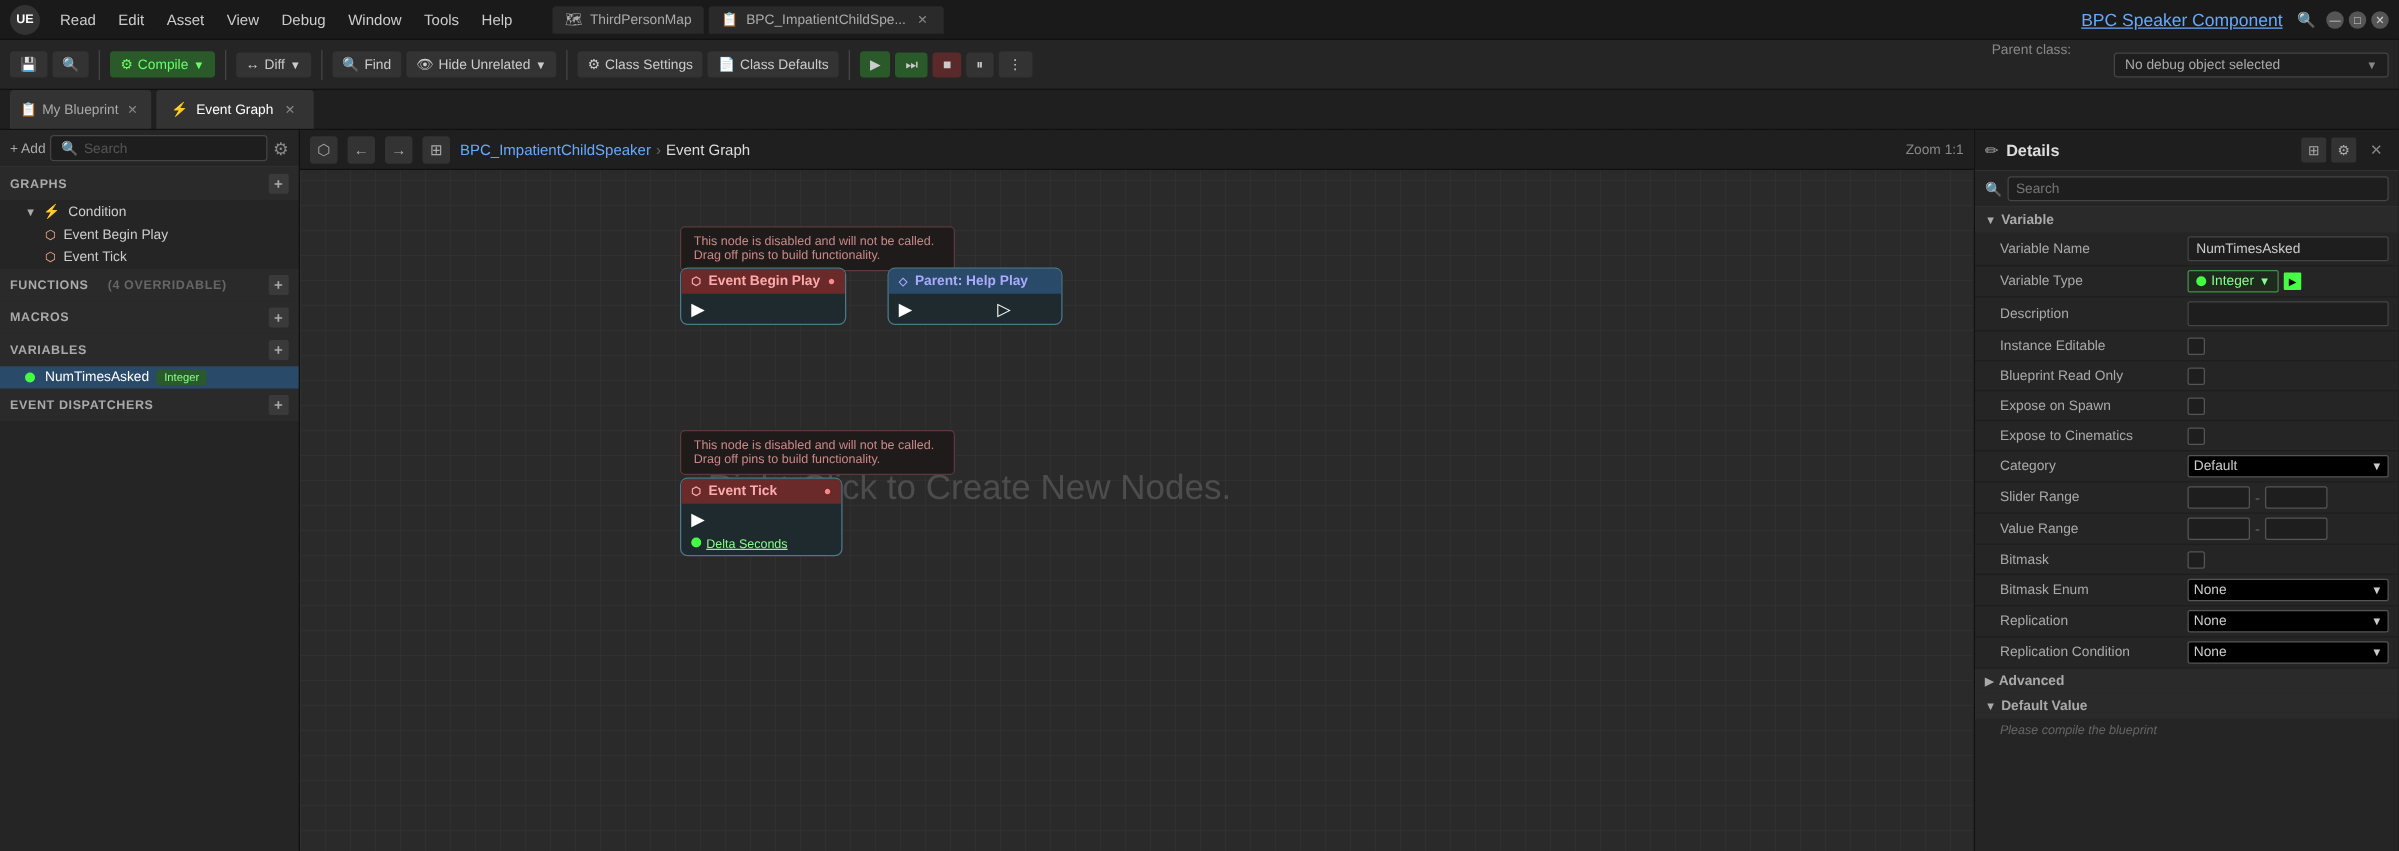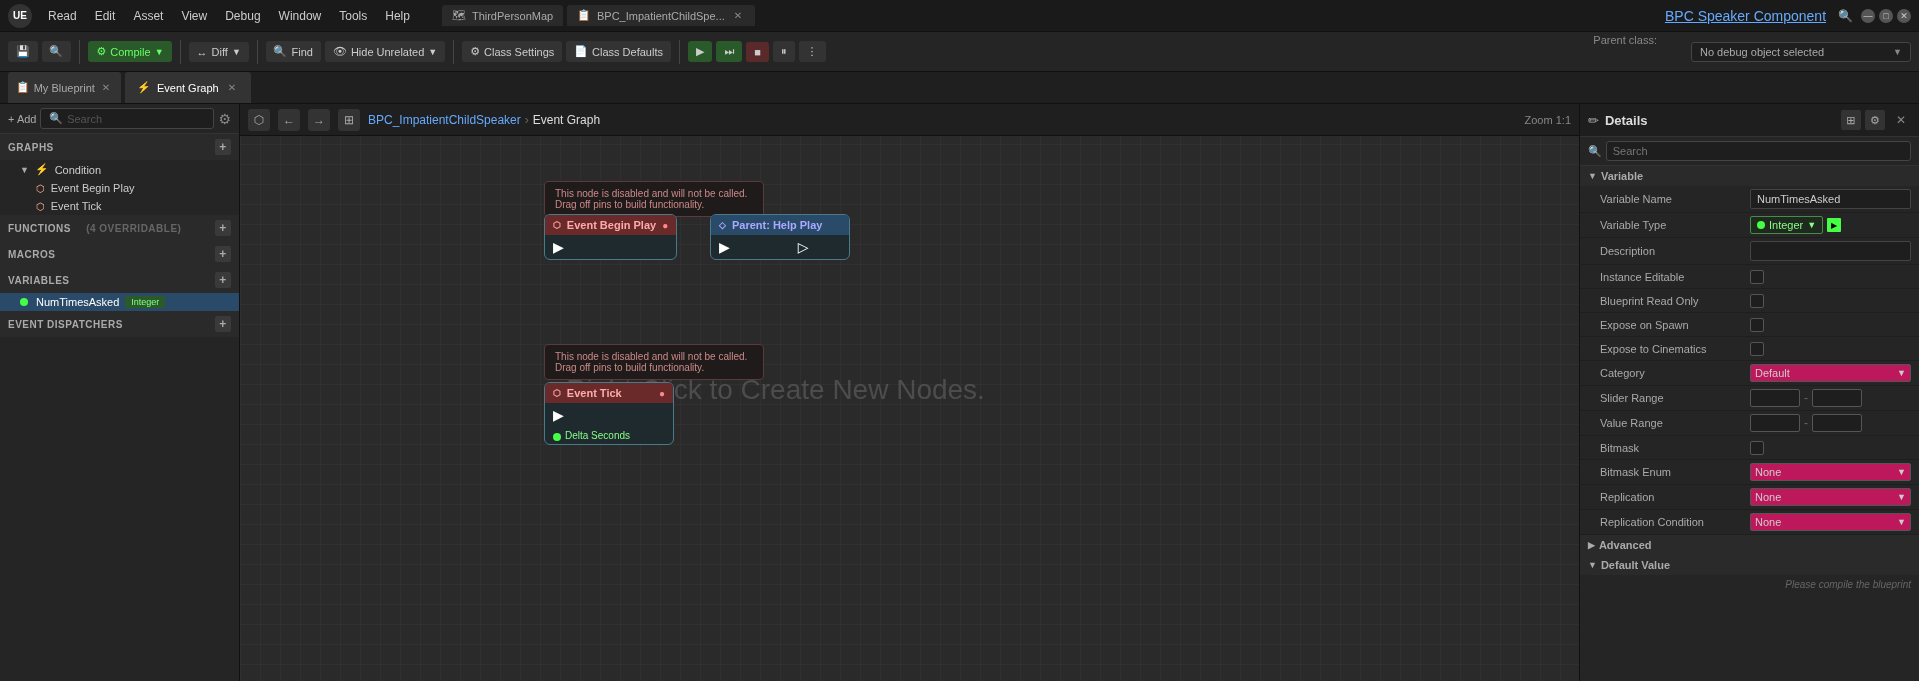--- a/index.html
+++ b/index.html
@@ -358,21 +358,21 @@
       font-size: 11px;
       height: 20px;
     }
     .detail-checkbox {
       width: 14px; height: 14px;
       background: #1e1e1e;
       border: 1px solid #555;
       border-radius: 2px;
     }
     .detail-select {
-      background: #be185d;
+      background: #000000;
       border: 1px solid #555;
       border-radius: 2px;
       padding: 2px 4px;
       color: #ccc;
       font-size: 11px;
       min-width: 80px;
       display: flex; align-items: center; justify-content: space-between;
     }
     .var-type-select {
       background: #1e2a1e;
@@ -393,21 +393,20 @@
       border-radius: 2px;
       padding: 2px 4px;
       color: #ccc;
       font-size: 11px;
     }
     .range-dash { color: #666; }
     .default-value-text {
       padding: 4px 8px 4px 20px;
       font-size: 10px; color: #666;
       font-style: italic;
-      text-align: right;
     }
     .details-icons-right {
       display: flex; gap: 4px;
     }
     .details-icon-btn {
       width: 20px; height: 20px;
       background: #333;
       border-radius: 2px;
       display: flex; align-items: center; justify-content: center;
       cursor: pointer; font-size: 11px; color: #aaa;
@@ -616,21 +615,21 @@
     </div>
     <div class="bp-node" style="left:304px;top:278px;min-width:130px;">
       <div class="bp-node-header event">
         <span style="font-size:9px;">⬡</span>
         <span>Event Tick</span>
         <span style="margin-left:auto;color:#f88;font-size:10px;">●</span>
       </div>
       <div class="bp-node-body">
         <span style="font-size:14px;color:#fff;">▶</span>
       </div>
-      <div style="padding:3px 8px;font-size:10px;color:#8f8;display:flex;align-items:flex-end;gap:4px;">
+      <div style="padding:3px 8px;font-size:10px;color:#8f8;display:flex;align-items:flex-start;gap:4px;text-decoration:underline;">
         <span style="width:8px;height:8px;border-radius:50%;background:#4f4;display:inline-block;"></span>
         Delta Seconds
       </div>
     </div>
   </div>
 
   <div id="right-panel">
     <div class="details-header">
       <span style="color:#aaa;font-size:13px;">✏</span>
       <span class="details-title">Details</span>

